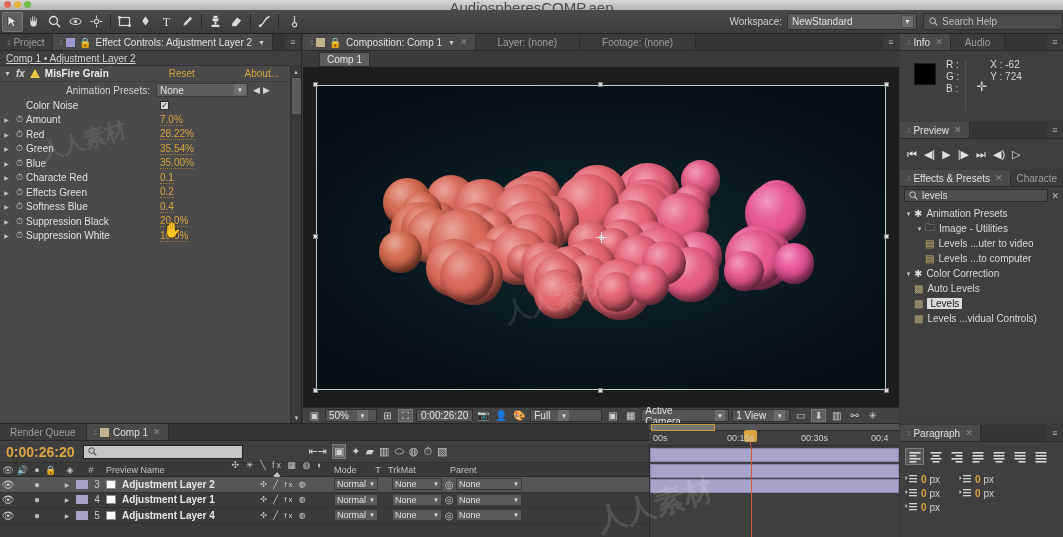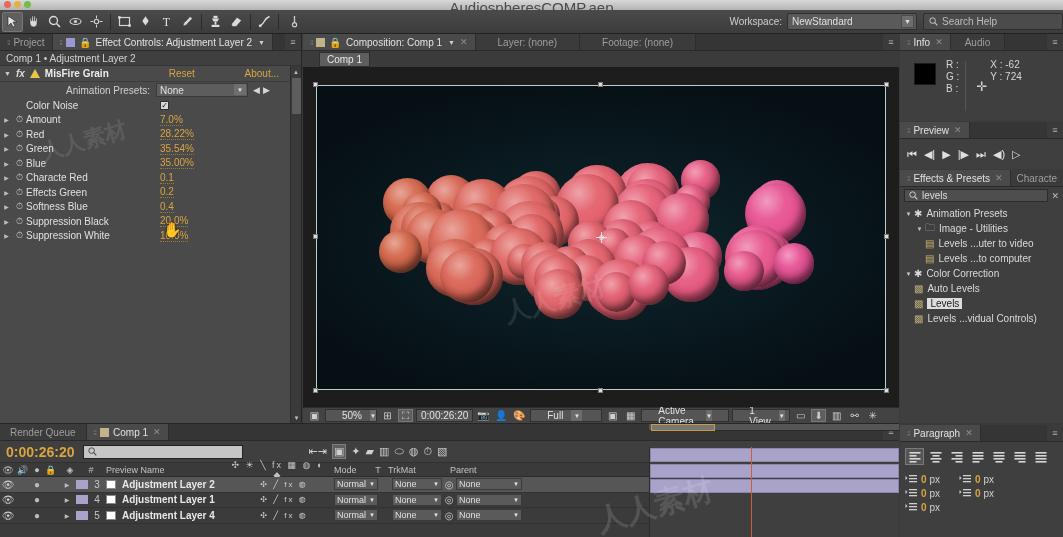--- a/index.html
+++ b/index.html
@@ -71,21 +71,21 @@
   .ptab .grip { color:#7c7c7c; font-size:8px; margin-right:4px; letter-spacing:-1px;}
   .ptab .x { font-size:9px; color:#8c8c8c; margin-left:5px; }
   .ptab-fill { flex:1; background:#353535; }
   .pmenu { width:16px; display:flex; align-items:center; justify-content:center;
            font-size:9px; color:#b5b5b5; background:#3b3b3b; }
 
   
   #effectControls { left:0; top:34px; width:302px; height:389px; background:#3f3f3f;
                     border-right:1px solid #262626; }
   .ec-head { height:15px; background:#3f3f3f; display:flex; align-items:center;
-             padding:0 6px; font-size:10px; color:#d3d3d3; border-bottom:1px solid #343434;}
+             padding:0 6px; font-size:10px; color:#d3d3d3; border-bottom:1px solid #343434;text-decoration:underline;}
   .ec-body { position:relative; height:357px; background:#4a4a4a; overflow:hidden;}
   .fx-title {
     height:16px; display:flex; align-items:center; gap:5px; padding:0 4px;
     background:#4a4a4a; border-bottom:1px solid #3c3c3c; font-size:10px;
   }
   .fx-tri { color:#c9c9c9; font-size:7px; }
   .fx-fx { font-style:italic; font-weight:bold; color:#d8d8d8; font-size:10px;}
   .warn-tri { width:0;height:0;border-left:5px solid transparent;border-right:5px solid transparent;
               border-bottom:9px solid #e8c547; position:relative; }
   .fx-name { font-weight:bold; color:#ededed; }
@@ -145,21 +145,21 @@
   .anchor i { position:absolute; left:3px; top:3px; width:5px; height:5px;
               border:1px solid #e4e4e4; border-radius:50%; }
   .sphere { position:absolute; border-radius:50%; }
   .viewer-bar {
     height:16px; background:#434343; border-top:1px solid #2c2c2c;
     display:flex; align-items:center; gap:3px; padding:0 4px; font-size:10px;
   }
   .vb-box { height:13px; background:#555; border:1px solid #303030; padding:0 4px;
             display:flex; align-items:center; color:#e2e2e2; font-size:10px; }
   .vb-sel { height:13px; background:#555; border:1px solid #303030;
-            display:flex; align-items:center; padding:0 16px; gap:8px;
+            display:flex; align-items:center; padding:0 3px; gap:8px;
             color:#e2e2e2; font-size:10px; }
   .vb-sel .arw { width:11px; height:11px; background:#6b6b6b; display:flex;
                  align-items:center; justify-content:center; font-size:6px; }
   .vb-ic { width:15px; height:13px; display:flex; align-items:center;
            justify-content:center; color:#cfcfcf; font-size:10px; }
   .vb-ic.act { background:#5e5e5e; border:1px solid #787878; }
 
   
   #infoPanel { left:900px; top:34px; width:163px; height:88px; }
   .info-body { height:70px; background:#3f3f3f; display:flex; padding:8px 6px; }
@@ -996,20 +996,29 @@
           <span style="width:66px">
             <span class="cell-sel">None<span class="arw">▼</span></span>
           </span>
         </div>
       </div>
 
     <div class="ruler">
       <div class="ruler-wb">
         <div class="bar"></div>
       </div>
+      <div class="ruler-ticks" id="rulerTicks">
+        <div class="playhead" style="left:101px;height:15px">
+          <div class="ph-head"></div>
+        </div>
+      <span class="rt" style="left: 4px;">00s</span>
+          <span class="rt" style="left: 78px;">00:15s</span>
+          <span class="rt" style="left: 152px;">00:30s</span>
+          <span class="rt" style="left: 222px;">00:4</span>
+        </div>
     </div>
     <div class="track-area">
       <div class="track-bar" style="top:1px;width:249px"></div>
       <div class="track-bar" style="top:16.5px;width:249px"></div>
       <div class="track-bar" style="top:32px;width:249px"></div>
       <div class="playhead" style="left:101px;top:0;height:91px"></div>
     </div>
   </div>
 
   <div class="wm" style="left:595px;top:485px;font-size:30px;color:rgba(255,255,255,0.13)">人人素材</div>

